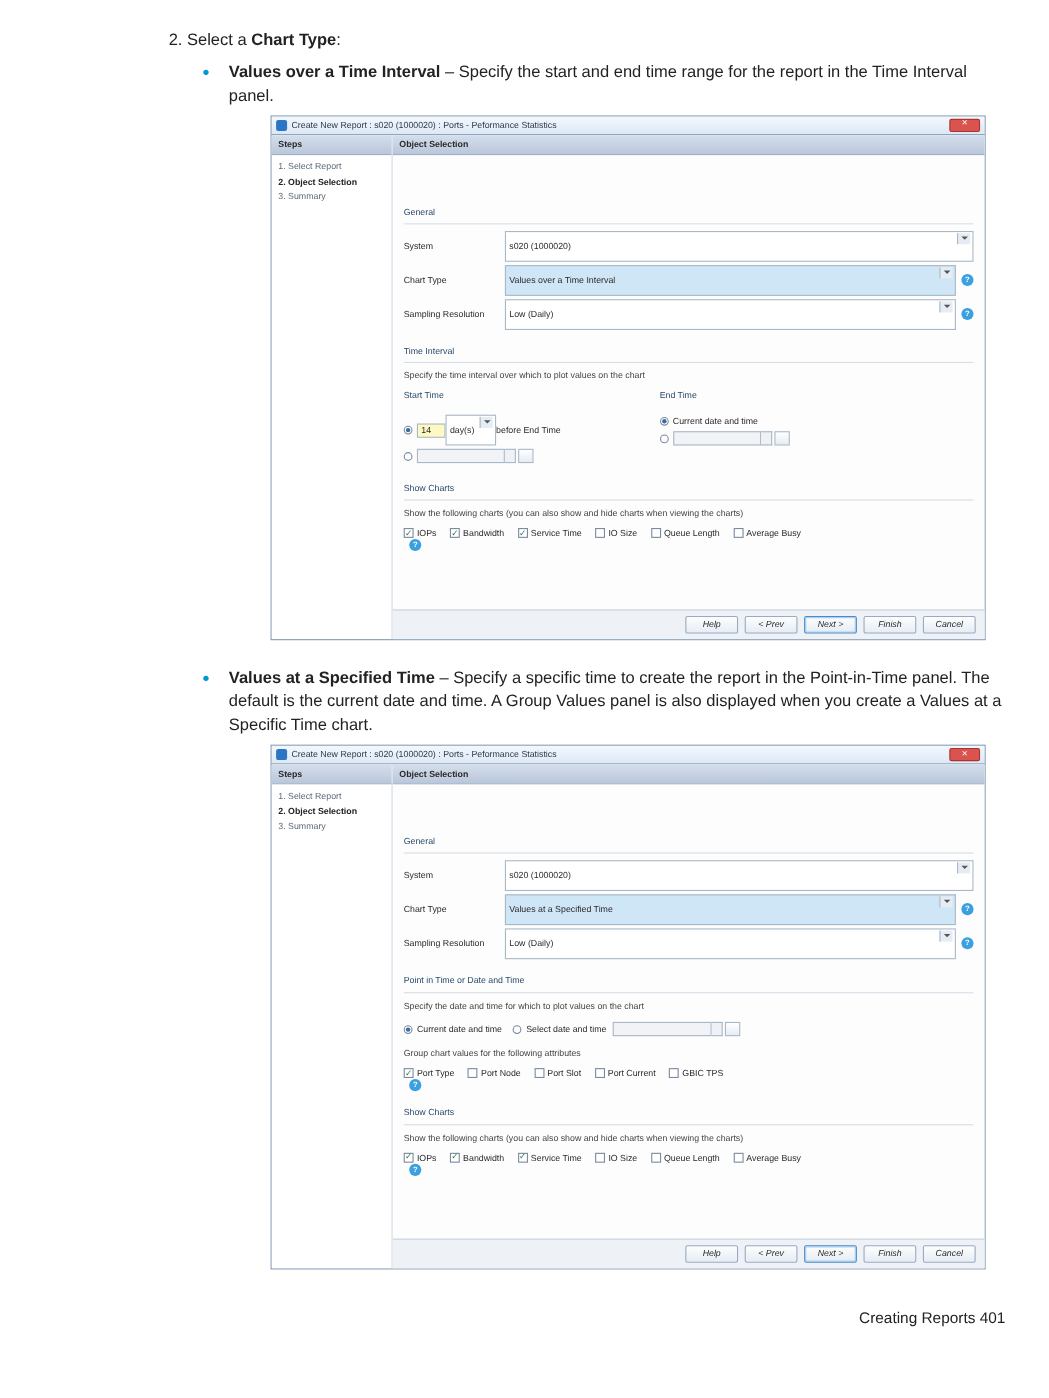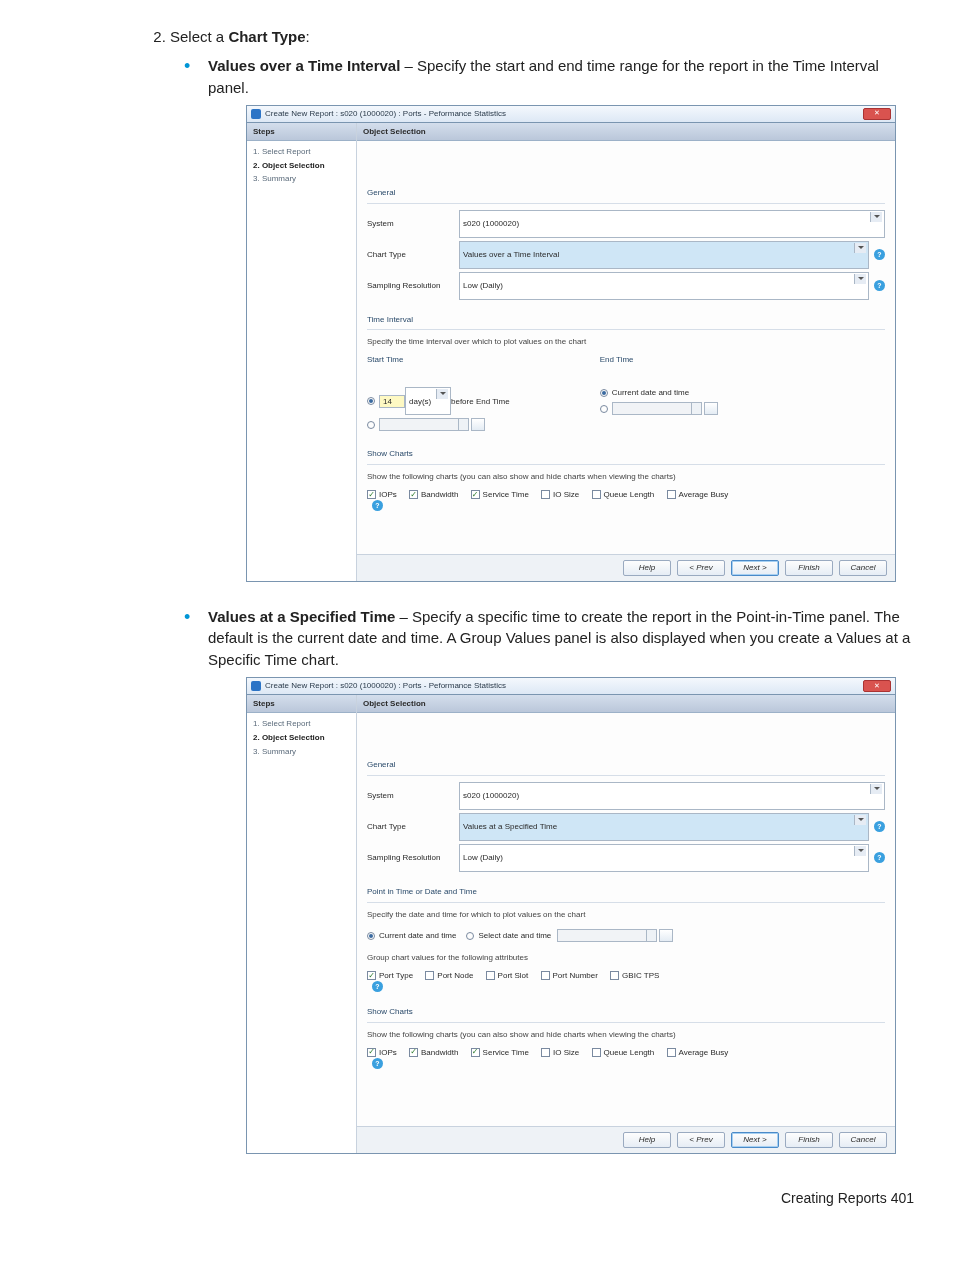--- a/index.html
+++ b/index.html
@@ -34,21 +34,21 @@
   .grp-title { color:#2a4a6a; padding:4px 0 4px 0; border-bottom:1px solid #d6dee8; margin-bottom:6px;}
   .row { display:flex; align-items:center; margin:3px 0;}
   .lbl { width:92px; }
   .sel { flex:1; height:28px; border:1px solid #aab7c6; background:#fff; display:flex; align-items:center; padding:0 3px; position:relative;}
   .sel.blue { background:#cfe6f6;}
   .sel .caret { position:absolute; right:2px; top:1px; width:12px; height:10px; background:#e6ecf4; border-left:1px solid #aab7c6; display:flex; align-items:center; justify-content:center;}
   .caret::after { content:""; border:3px solid transparent; border-top-color:#555; margin-top:2px;}
   .help { width:11px; height:11px; border-radius:50%; background:#3aa0df; color:#fff; font-weight:700; font-size:7px; display:flex; align-items:center; justify-content:center; margin-left:5px;}
   .sub { font-size:8px; color:#444; padding:0 0 6px 0;}
   .cols { display:flex; gap:90px;}
-  .fld-title { color:#2a4a6a; margin-bottom:22px;}
+  .fld-title { color:#2a4a6a; margin-bottom:12px;}
   .radio { width:8px; height:8px; border-radius:50%; border:1px solid #7a8aa0; margin-right:4px; display:inline-block; vertical-align:middle; position:relative;}
   .radio.on::after { content:""; width:4px; height:4px; background:#3a6aa0; border-radius:50%; position:absolute; top:1px; left:1px;}
   .txt { height:13px; border:1px solid #aab7c6; background:#fef9c3; padding:0 3px; display:inline-flex; align-items:center;}
   .txt.dis { background:#f1f3f6; color:#aaa;}
   .spin { width:10px; height:13px; border:1px solid #aab7c6; border-left:none; background:#eef2f6;}
   .cal { width:14px; height:13px; border:1px solid #aab7c6; background:linear-gradient(#fff,#e4ecf4); margin-left:2px;}
   .chk { width:9px; height:9px; border:1px solid #7a8aa0; background:#fff; margin-right:3px; display:inline-flex; align-items:center; justify-content:center; vertical-align:middle;}
   .chk.on::after { content:"✓"; font-size:8px; color:#2a7a2a; line-height:1;}
   .chk-row span.lab { margin-right:10px;}
   .dlg-footer { border-top:1px solid #c8d2de; padding:5px 8px; display:flex; justify-content:flex-end; gap:6px; background:#eef2f6;font-style:italic;}
@@ -239,21 +239,21 @@
                       <span class="cal"></span>
                   </div>
                 </div>
 
                 <div class="grp">
                   <div class="sub">Group chart values for the following attributes</div>
                   <div class="chk-row">
                     <span class="chk on"></span><span class="lab">Port Type</span>
                     <span class="chk"></span><span class="lab">Port Node</span>
                     <span class="chk"></span><span class="lab">Port Slot</span>
-                    <span class="chk"></span><span class="lab">Port Number</span>
+                    <span class="chk"></span><span class="lab">Port Current</span>
                     <span class="chk"></span><span class="lab">GBIC TPS</span>
                     <span class="help">?</span>
                   </div>
                 </div>
 
                 <div class="grp">
                   <div class="grp-title">Show Charts</div>
                   <div class="sub">Show the following charts (you can also show and hide charts when viewing the charts)</div>
                   <div class="chk-row">
                     <span class="chk on"></span><span class="lab">IOPs</span>

